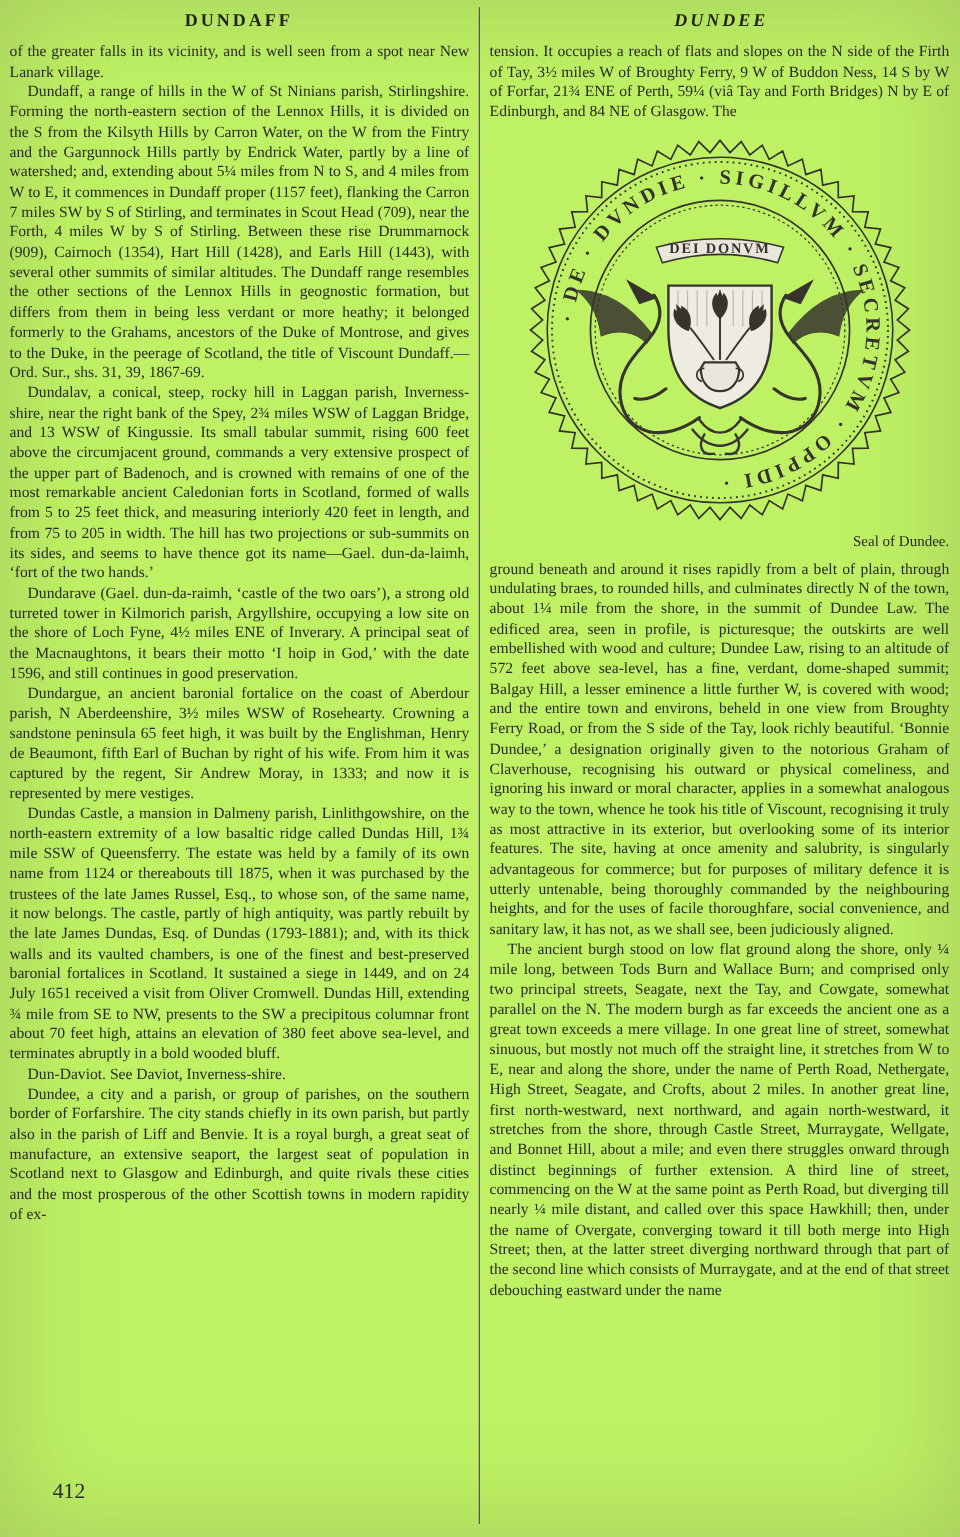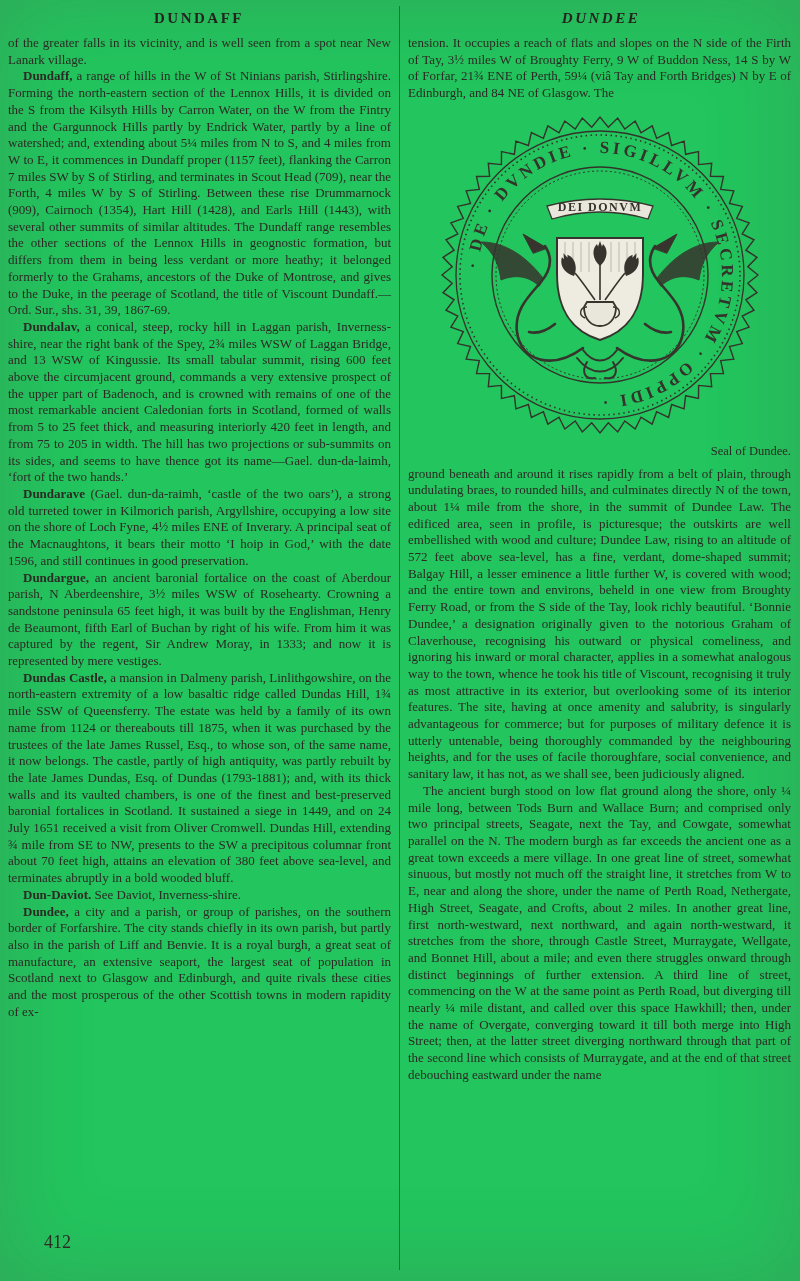--- a/index.html
+++ b/index.html
@@ -1,19 +1,19 @@
 <!DOCTYPE html>
 <html><head>
 <meta charset="utf-8">
 <style>
   html,body { margin:0; padding:0; }
   .page {
     position:relative;
     width:800px; height:1281px;
-    background:#22c55e;
+    background:#bef264;
     box-shadow: inset 0 0 90px rgba(90,85,70,.25);
     font-family:"Liberation Serif", serif;
     color:#2b2a24;
     overflow:hidden;
   }
   .running-head {
     position:absolute; top:10px;
     font-weight:bold; font-size:15px; letter-spacing:2.5px;
     text-align:center; color:#24231e;
   }
@@ -24,21 +24,21 @@
     width:1px; height:1264px; background:#55534a;
   }
   .col {
     position:absolute; top:35px; width:383px;
     font-size:13px; line-height:16.7px; text-align:justify;
   }
   .col.left  { left:8px; }
   .col.right { left:408px; }
   p.entry { margin:0; text-indent:15px; }
   p.cont  { text-indent:0; }
-  .term { font-weight:bold; }
+  .term { font-weight:normal; }
   figure.seal-figure { margin:8px 0 6px; text-align:center; text-indent:0; }
   figure.seal-figure svg { display:block; margin:0 auto; }
   figcaption.fig-caption {
     font-size:12.5px; text-align:right; margin-top:3px; color:#2b2a24;
   }
   .page-number {
     position:absolute; left:44px; bottom:28px;
     font-size:18px; color:#2b2a24;
   }
   .seal-legend {

